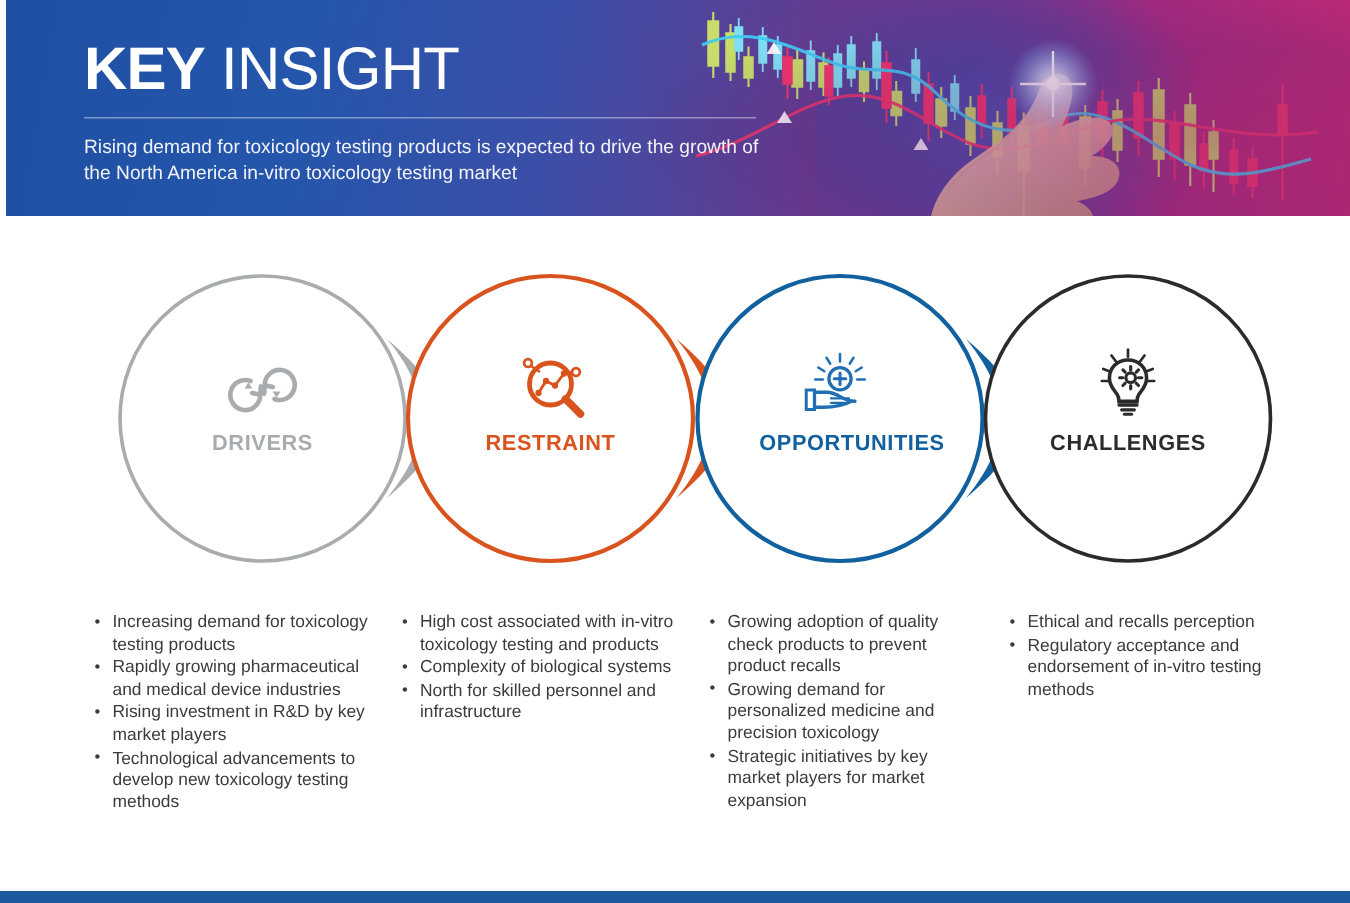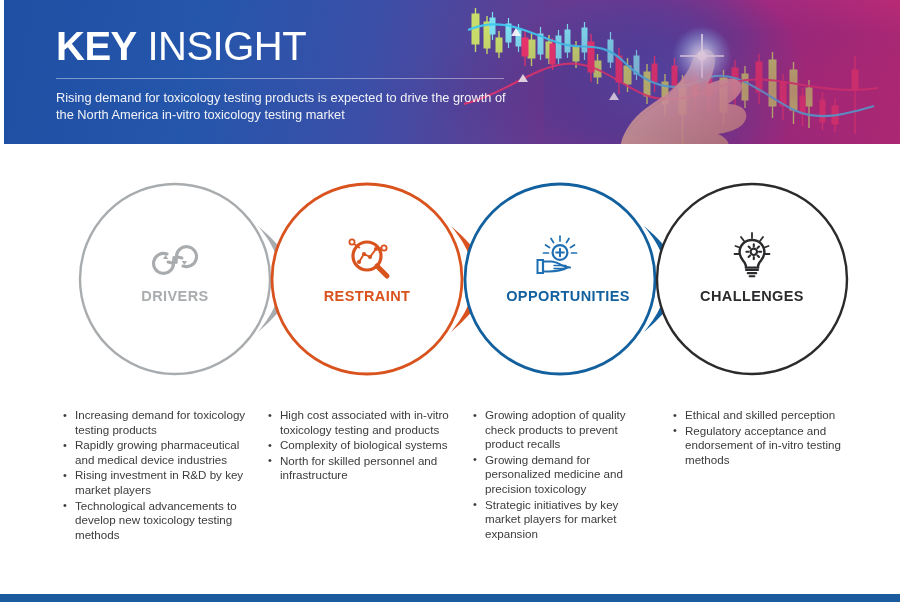--- a/index.html
+++ b/index.html
@@ -372,20 +372,20 @@
     <div class="col col-2">
       <ul>
         <li>Growing adoption of quality check products to prevent product recalls</li>
         <li>Growing demand for personalized medicine and precision toxicology</li>
         <li>Strategic initiatives by key market players for market expansion</li>
       </ul>
     </div>
 
     <div class="col col-3">
       <ul>
-        <li>Ethical and skilled perception</li>
+        <li>Ethical and recalls perception</li>
         <li>Regulatory acceptance and endorsement of in-vitro testing methods</li>
       </ul>
     </div>
   </div>
 
   <div class="bottom-bar"></div>
 </div>
 
 </body></html>

